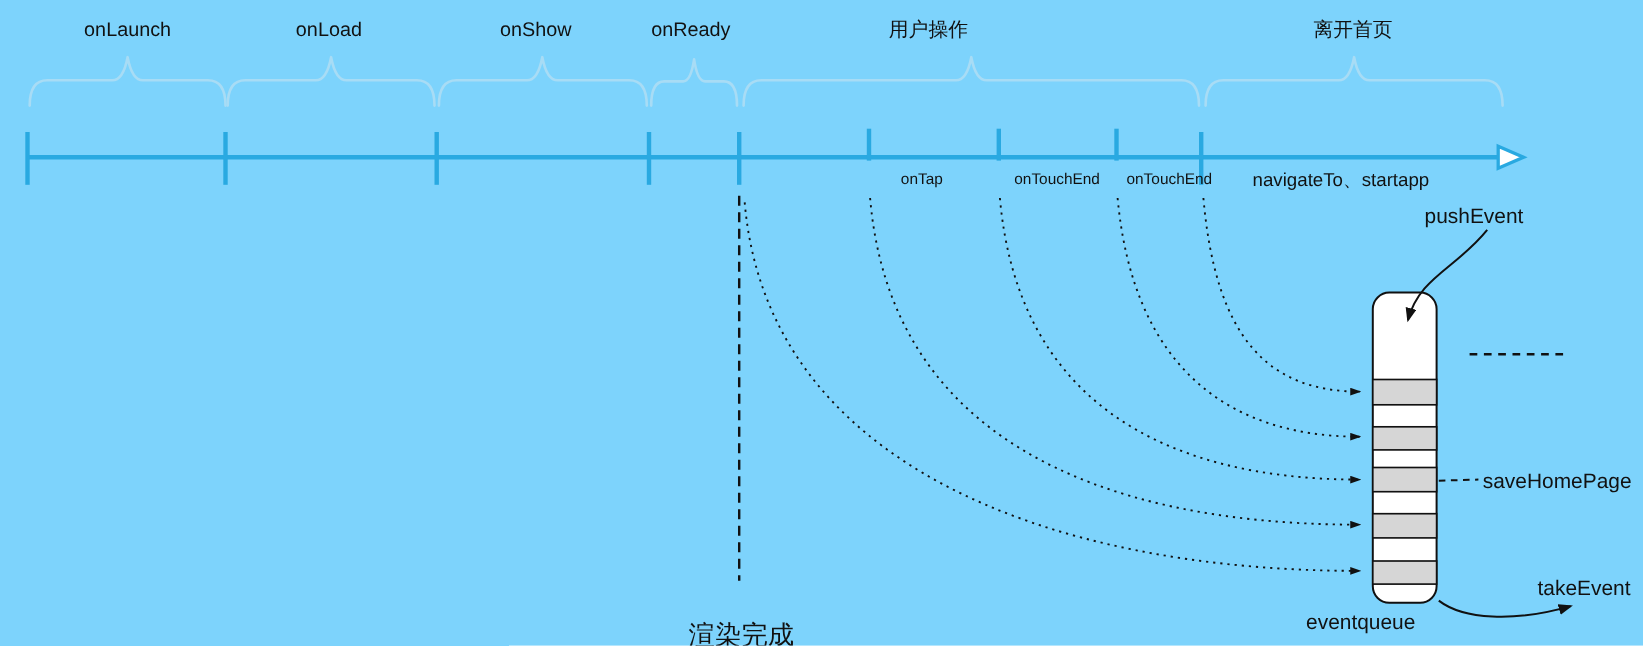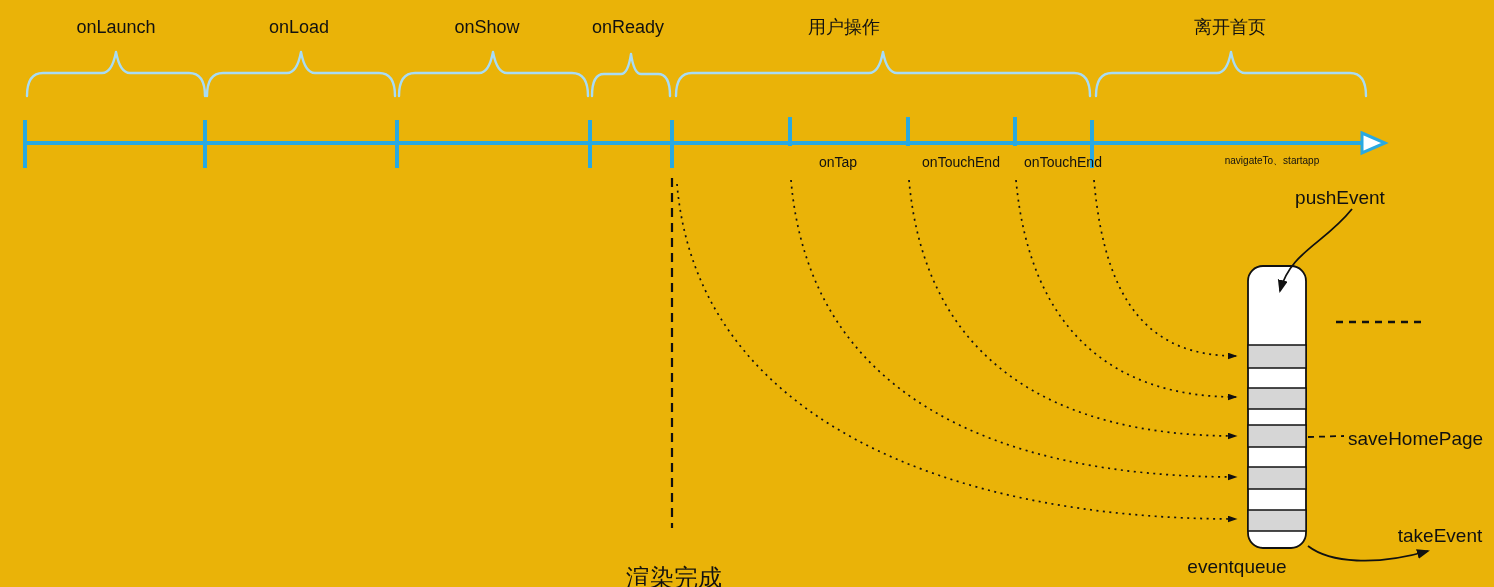--- a/index.html
+++ b/index.html
@@ -1,19 +1,19 @@
 <!DOCTYPE html>
 <html><head>
 <meta charset="utf-8">
 <style>
   html,body{margin:0;padding:0;background:#ffffff;}
   .canvas{
     position:relative;
     width:1494px;height:587px;
-    background:#eab308;
+    background:#7dd3fc;
     font-family:"Liberation Sans", sans-serif;
     color:#111111;
     overflow:hidden;
   }
   svg.layer{position:absolute;left:0;top:0;}
   .lbl{
     position:absolute;
     white-space:nowrap;
     color:#111111;
     line-height:1.1;
@@ -95,21 +95,21 @@
   <div class="lbl centered phase-lbl" style="left:116px">onLaunch</div>
   <div class="lbl centered phase-lbl" style="left:299px">onLoad</div>
   <div class="lbl centered phase-lbl" style="left:487px">onShow</div>
   <div class="lbl centered phase-lbl" style="left:628px">onReady</div>
   <div class="lbl centered phase-lbl" style="left:844px">用户操作</div>
   <div class="lbl centered phase-lbl" style="left:1230px">离开首页</div>
 
   <div class="lbl centered sub-lbl" style="left:794px">onTap</div>
   <div class="lbl centered sub-lbl" style="left:917px">onTouchEnd</div>
   <div class="lbl centered sub-lbl" style="left:1019px">onTouchEnd</div>
-  <div class="lbl centered sub-lbl" style="left:1228px;font-size:10px">navigateTo、startapp</div>
+  <div class="lbl centered sub-lbl" style="left:1175px;font-size:17px">navigateTo、startapp</div>
 
   <div class="lbl centered rc-lbl" style="left:674px">渲染完成</div>
 
   <div class="lbl centered q-lbl" style="left:1340px;top:188px">pushEvent</div>
   <div class="lbl q-lbl" style="left:1348px;top:429px">saveHomePage</div>
   <div class="lbl centered q-lbl" style="left:1440px;top:526px">takeEvent</div>
   <div class="lbl centered q-lbl" style="left:1237px;top:557px">eventqueue</div>
 
 </div>
 

